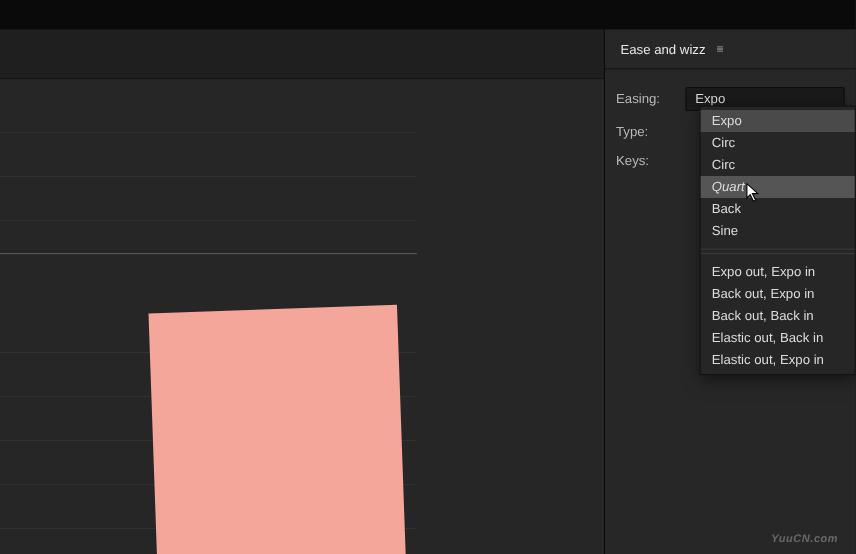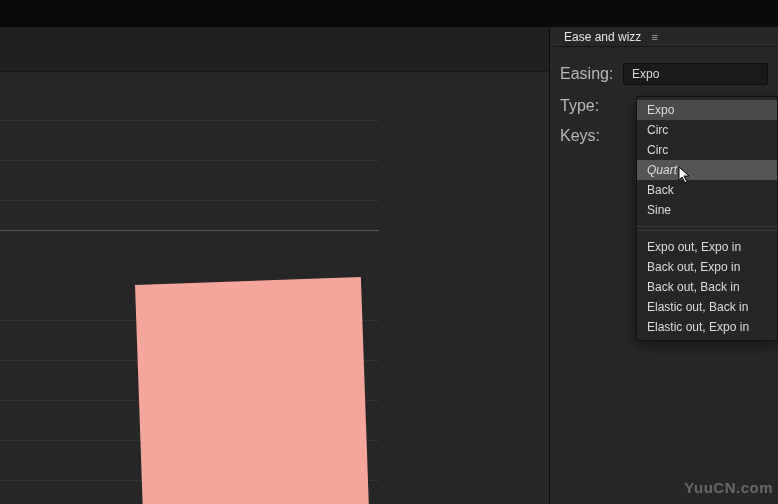--- a/index.html
+++ b/index.html
@@ -70,21 +70,21 @@
     }
 
     .right-panel {
       width: 228px;
       background: #272727;
       display: flex;
       flex-direction: column;
     }
 
     .panel-header {
-      height: 20px;
+      height: 36px;
       background: #272727;
       display: flex;
       align-items: center;
       padding: 7px 14px;
       gap: 10px;
       font-size: 12px;
       color: #e8e8e8;
       border-bottom: 1px solid #161616;
     }
 
@@ -101,21 +101,21 @@
 
     .form-row {
       display: flex;
       align-items: center;
       padding: 6px 10px 6px 10px;
       gap: 8px;
     }
 
     .label {
       width: 55px;
-      font-size: 16px;
+      font-size: 12px;
       color: #b8b8b8;
     }
 
     .select-box {
       flex: 1;
       background: #1a1a1a;
       border: 1px solid #0e0e0e;
       border-radius: 2px;
       padding: 3px 8px;
       font-size: 12px;
@@ -168,23 +168,24 @@
       pointer-events: none;
     }
 
     .cursor svg {
       width: 14px;
       height: 20px;
     }
 
     .watermark {
       position: absolute;
-      right: 5px;
+      right: 16px;
       bottom: 8px;
-      font-size: 15px;
+      font-size: 10px;
+      font-style: italic;
       font-weight: 600;
       color: rgba(200, 200, 200, 0.4);
       letter-spacing: 0.5px;
       z-index: 300;
     }
   </style>
 </head>
 <body>
 
 <div class="top-bar"></div>

